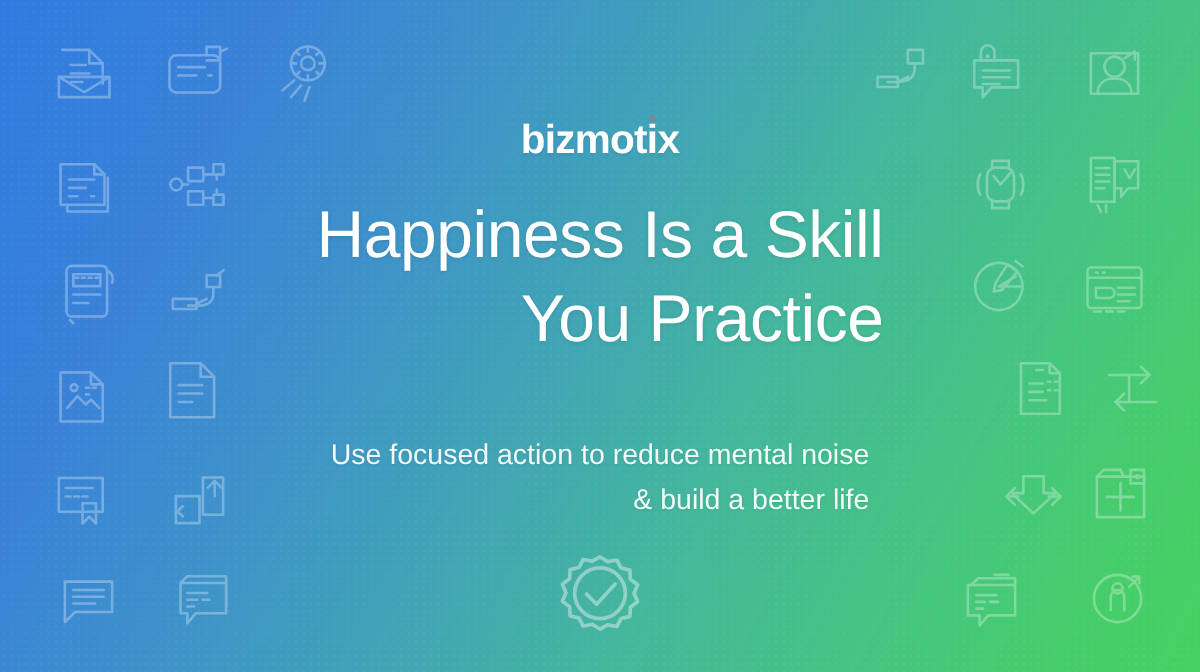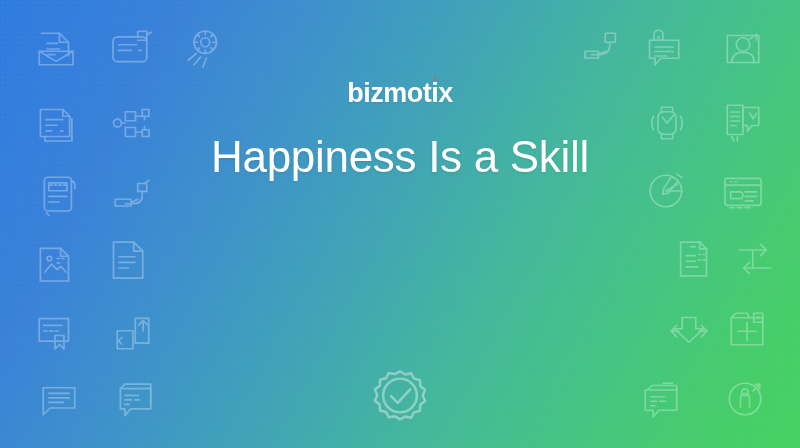--- a/index.html
+++ b/index.html
@@ -325,22 +325,27 @@
   </div>
 
   <div id="content">
 
     <div id="logo">
       <span>b</span><span>i</span><span>zmot</span><span class="dotted">i</span><span>x</span>
     </div>
 
     <h1 id="headline">
       <span class="ln">Happiness Is a Skill</span>
+      <span class="ln">You Practice</span>
     </h1>
 
+    <div id="subhead">
+      <span class="ln">Use focused action to reduce mental noise</span>
+      <span class="ln">&amp; build a better life</span>
+    </div>
   </div>
 
   <div id="badge">
     <svg viewBox="0 0 64 64">
       <path d="M32 6.5l4.6 2.8 5.3-1 2.6 4.7 5.2 1.3.3 5.4 4.3 3.3-2.1 5 2.1 5-4.3 3.3-.3 5.4-5.2 1.3-2.6 4.7-5.3-1L32 49.2l-4.6-2.8-5.3 1-2.6-4.7-5.2-1.3-.3-5.4-4.3-3.3 2.1-5-2.1-5 4.3-3.3.3-5.4 5.2-1.3 2.6-4.7 5.3 1z"></path>
       <circle cx="32" cy="28" r="15"></circle>
       <path d="M24 28.5l6 6 11-12"></path>
     </svg>
   </div>
 

